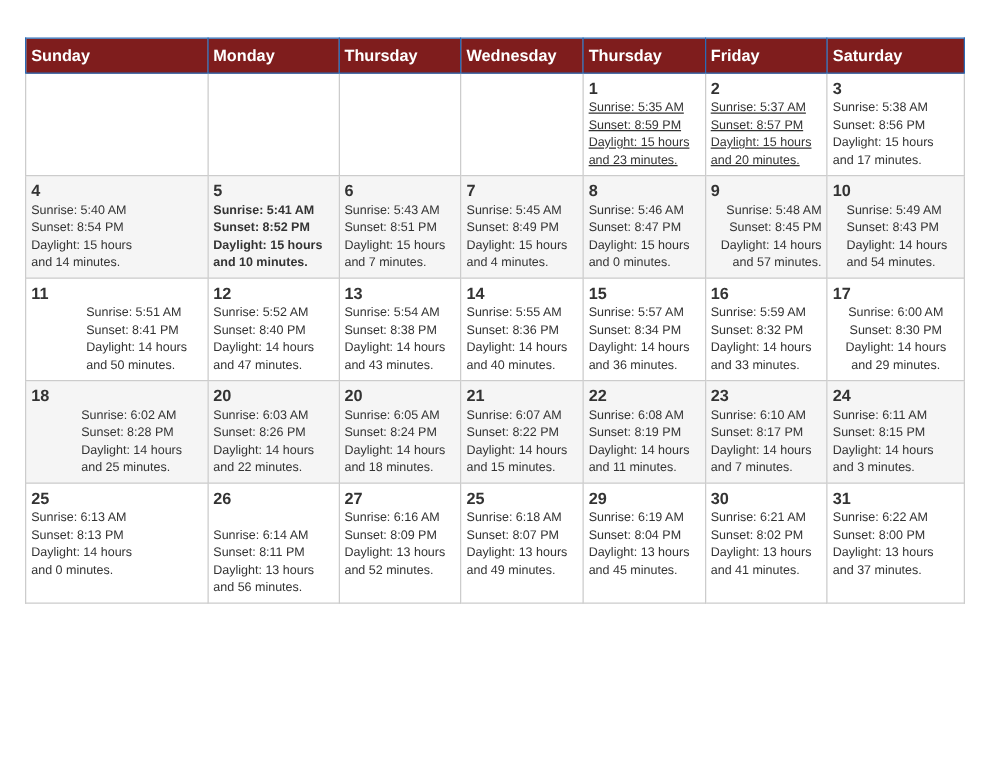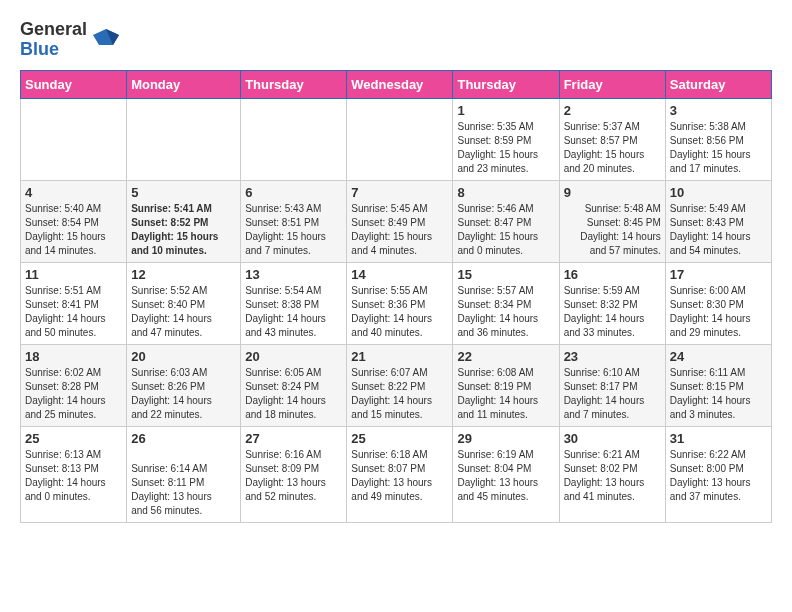--- a/index.html
+++ b/index.html
@@ -51,21 +51,21 @@
     .location {
       font-size: 16px;
       color: #555;
     }
     table {
       width: 100%;
       border-collapse: collapse;
       font-size: 11px;
     }
     thead tr th {
-      background-color: #ec4899;
+      background-color: #7f1d1d;
       color: #fff;
       padding: 6px 4px;
       text-align: left;
       font-size: 13px;
       font-weight: bold;
       border: 1px solid #2a6bb5;
     }
     tbody tr td {
       border: 1px solid #ccc;
       vertical-align: top;
@@ -91,30 +91,20 @@
       background: #fff !important;
     }
     tbody tr:nth-child(even) .empty-cell {
       background: #f5f5f5 !important;
     }
   </style>
 </head>
 <body>
 
 <div class="header">
-  <div class="logo">
-    <div class="logo-text">
-      <span class="logo-general">General</span>
-      <span class="logo-blue">Blue</span>
-    </div>
-    <svg class="logo-icon" viewBox="0 0 30 30">
-      <polygon points="8,20 22,20 28,10 15,4 2,10" fill="#2a6bb5"></polygon>
-      <polygon points="15,4 28,10 22,20" fill="#1a4a8a"></polygon>
-    </svg>
-  </div>
   <div class="title-section">
   </div>
 </div>
 
 <table>
   <thead>
     <tr>
     <th>Sunday</th>
         <th>Monday</th>
         <th>Thursday</th>
@@ -125,28 +115,28 @@
       </tr>
   </thead>
   <tbody id="calendar-body">
   <tr>
         <td class="empty-cell"></td>
         <td class="empty-cell"></td>
         <td class="empty-cell"></td>
         <td class="empty-cell"></td>
         <td>
           <div class="day-number">1</div>
-          <div class="day-info" style="white-space: pre-line;">Sunrise: 5:35 AM
+          <div class="day-info" style="white-space: pre-line; text-decoration: underline;">Sunrise: 5:35 AM
 Sunset: 8:59 PM
 Daylight: 15 hours
 and 23 minutes.</div>
         </td>
         <td>
           <div class="day-number">2</div>
-          <div class="day-info" style="white-space: pre-line;">Sunrise: 5:37 AM
+          <div class="day-info" style="white-space: pre-line; text-decoration: underline;">Sunrise: 5:37 AM
 Sunset: 8:57 PM
 Daylight: 15 hours
 and 20 minutes.</div>
         </td>
         <td>
           <div class="day-number">3</div>
           <div class="day-info" style="white-space: pre-line;">Sunrise: 5:38 AM
 Sunset: 8:56 PM
 Daylight: 15 hours
 and 17 minutes.</div>
@@ -190,30 +180,30 @@
         </td>
         <td>
           <div class="day-number">9</div>
           <div class="day-info" style="white-space: pre-line; text-align: right;">Sunrise: 5:48 AM
 Sunset: 8:45 PM
 Daylight: 14 hours
 and 57 minutes.</div>
         </td>
         <td>
           <div class="day-number">10</div>
-          <div class="day-info" style="white-space: pre-line;">Sunrise: 5:49 AM
+          <div class="day-info" style="white-space: pre-line; margin-left: 11px;">Sunrise: 5:49 AM
 Sunset: 8:43 PM
 Daylight: 14 hours
 and 54 minutes.</div>
         </td>
       </tr>
       <tr>
         <td>
           <div class="day-number">11</div>
-          <div class="day-info" style="white-space: pre-line;">Sunrise: 5:51 AM
+          <div class="day-info" style="white-space: pre-line; margin-left: 44px;">Sunrise: 5:51 AM
 Sunset: 8:41 PM
 Daylight: 14 hours
 and 50 minutes.</div>
         </td>
         <td>
           <div class="day-number">12</div>
           <div class="day-info" style="white-space: pre-line;">Sunrise: 5:52 AM
 Sunset: 8:40 PM
 Daylight: 14 hours
 and 47 minutes.</div>
@@ -241,30 +231,30 @@
         </td>
         <td>
           <div class="day-number">16</div>
           <div class="day-info" style="white-space: pre-line;">Sunrise: 5:59 AM
 Sunset: 8:32 PM
 Daylight: 14 hours
 and 33 minutes.</div>
         </td>
         <td>
           <div class="day-number">17</div>
-          <div class="day-info" style="white-space: pre-line;">Sunrise: 6:00 AM
+          <div class="day-info" style="white-space: pre-line; text-align: center;">Sunrise: 6:00 AM
 Sunset: 8:30 PM
 Daylight: 14 hours
 and 29 minutes.</div>
         </td>
       </tr>
       <tr>
         <td>
           <div class="day-number">18</div>
-          <div class="day-info" style="white-space: pre-line;">Sunrise: 6:02 AM
+          <div class="day-info" style="white-space: pre-line; margin-left: 40px;">Sunrise: 6:02 AM
 Sunset: 8:28 PM
 Daylight: 14 hours
 and 25 minutes.</div>
         </td>
         <td>
           <div class="day-number">20</div>
           <div class="day-info" style="white-space: pre-line;">Sunrise: 6:03 AM
 Sunset: 8:26 PM
 Daylight: 14 hours
 and 22 minutes.</div>

